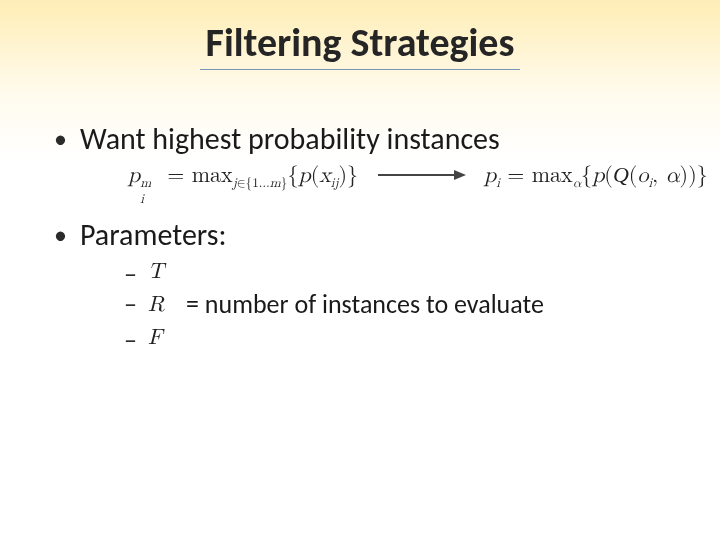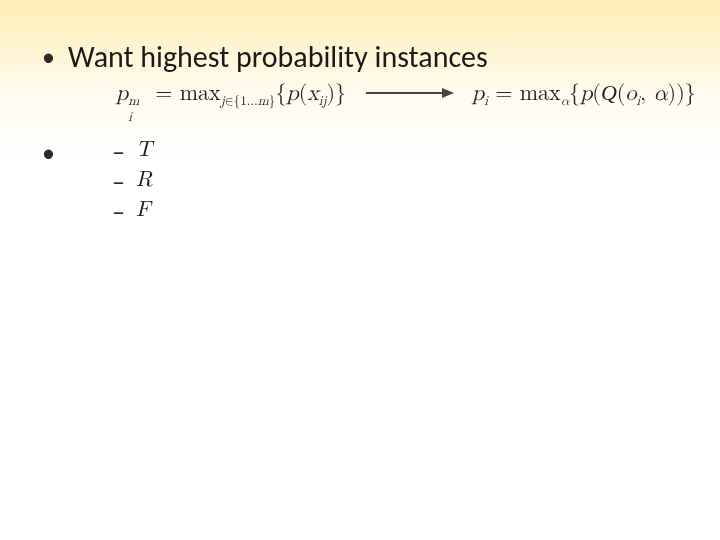--- a/index.html
+++ b/index.html
@@ -27,21 +27,21 @@
     font-weight: 700;
     color: #252525;
     border-bottom: 1px solid #7a95b8;
     padding: 0 6px 2px 6px;
   }
   .body {
     padding: 36px 30px 0 30px;
   }
   ul.top {
     list-style: none;
-    margin: 4px;
+    margin: 16px;
     padding: 0;
   }
   ul.top > li {
     position: relative;
     padding-left: 34px;
     margin-bottom: 10px;
   }
   ul.top > li::before {
     content: "•";
     position: absolute;
@@ -134,45 +134,50 @@
     font-size: 26px;
     color: #1a1a1a;
     line-height: 32px;
   }
 </style>
 </head>
 <body>
 
 <div class="slide">
 
+  <div class="title-wrap">
+    <div class="title">Filtering Strategies</div>
+  </div>
 
   <div class="body">
     <ul class="top">
 
       <li>
         <span class="li-text">Want highest probability instances</span>
         <div class="formula-row">
           <span class="formula"><i>p</i><span class="ss"><span class="sup"><i>m</i></span><span class="sub"><i>i</i></span></span>&nbsp;=&nbsp;max<sub><i>j</i>∈{1…<i>m</i>}</sub>{<i>p</i>(<i>x</i><sub><i>ij</i></sub>)}</span>
           <span class="arrow">
             <svg viewBox="0 0 90 18">
               <line x1="2" y1="9" x2="78" y2="9" stroke="#444" stroke-width="2"></line>
               <polygon points="78,4 90,9 78,14" fill="#444"></polygon>
             </svg>
           </span>
           <span class="formula"><i>p</i><sub><i>i</i></sub>&nbsp;=&nbsp;max<sub><i>α</i></sub>{<i>p</i>(<span class="cal">Q</span>(<i>o</i><sub><i>i</i></sub>,&nbsp;<i>α</i>))}</span>
         </div>
       </li>
 
       <li>
+        <span class="li-text">Parameters:</span>
         <ul class="sub">
           <li>
             <span class="sym">T</span>
           </li>
           <li>
             <span class="sym">R</span>
+            <span class="desc">= number of instances to evaluate</span>
           </li>
           <li>
             <span class="sym">F</span>
           </li>
         </ul>
       </li>
 
     </ul>
   </div>
 

